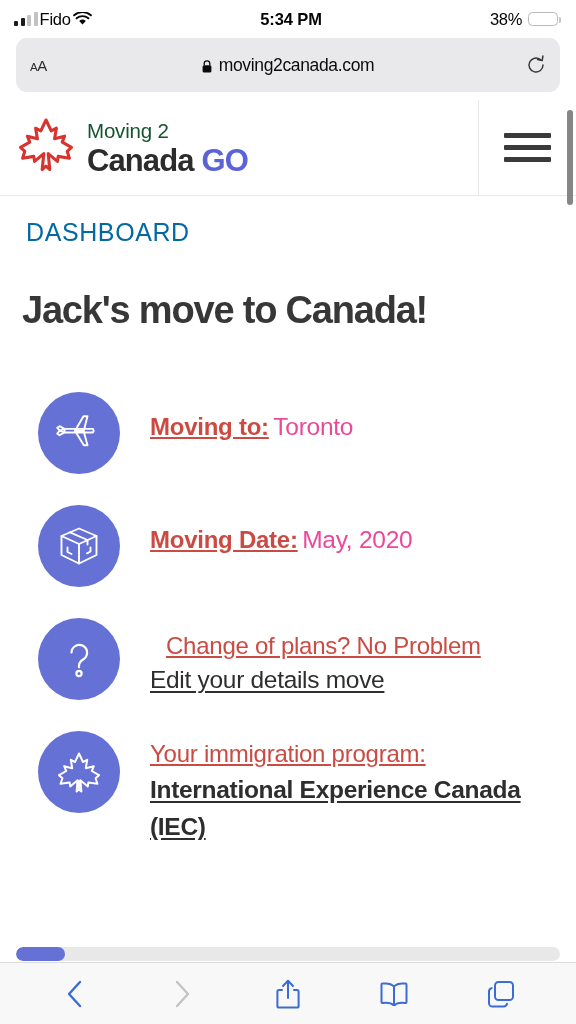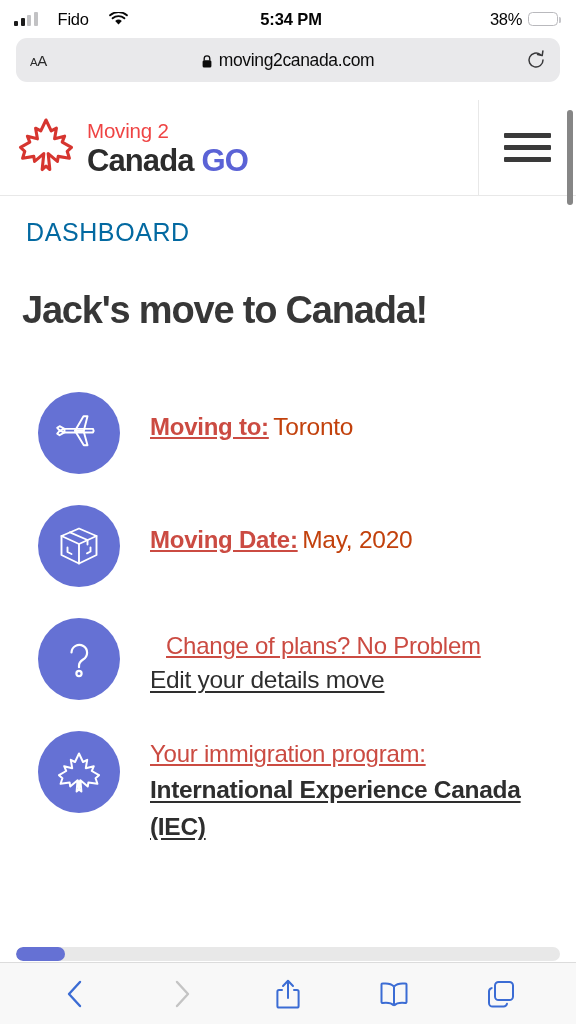--- a/index.html
+++ b/index.html
@@ -15,21 +15,21 @@
 
   
   .statusbar {
     height:38px;
     background:#ffffff;
     display:flex;
     align-items:center;
     padding:0 18px 0 14px;
     position:relative;
   }
-  .sb-left { display:flex; align-items:center; gap:20px; }
+  .sb-left { display:flex; align-items:center; gap:2px; }
   .signal { display:flex; align-items:flex-end; gap:2.5px; height:14px; }
   .signal i { display:block; width:4px; background:#1b1b1b; border-radius:1px; }
   .signal i:nth-child(1){ height:5px; }
   .signal i:nth-child(2){ height:8px; }
   .signal i:nth-child(3){ height:11px; background:#c2c2c4; }
   .signal i:nth-child(4){ height:14px; background:#c2c2c4; }
   .carrier { font-size:16.5px; color:#040404; letter-spacing:-0.2px; }
   .wifi { width:19px; height:14px; position:relative; }
   .sb-time {
     position:absolute; left:6px; right:0; text-align:center;
@@ -44,21 +44,21 @@
   }
   .batt::after {
     content:""; position:absolute; right:-3.6px; top:4.3px;
     width:2px; height:5.5px; background:#c6c6ca; border-radius:0 1.5px 1.5px 0;
   }
   .batt-fill { height:100%; border-radius:2.5px; }
 
   
   .addrbar-wrap { background:#ffffff; padding:0 16px 13px; }
   .addrbar {
-    height:44px; background:#e9e9eb; border-radius:11px;
+    height:54px; background:#e9e9eb; border-radius:11px;
     display:flex; align-items:center; padding:0 14px; position:relative;
   }
   .aa { font-size:15px; color:#2b2b2b; letter-spacing:-0.4px; }
   .aa .sm { font-size:11.5px; }
   .url-center {
     position:absolute; left:0; right:0;
     display:flex; align-items:center; justify-content:center; gap:7px;
     pointer-events:none;
   }
   .lock { width:10px; height:13px; position:relative; }
@@ -70,21 +70,21 @@
     position:absolute; top:100px; left:0; right:0; bottom:60px;
     background:#ffffff; overflow:hidden;
   }
   .site-header {
     height:96px; border-bottom:1px solid #e8e8e8;
     display:flex; align-items:center; position:relative;
   }
   .logo { display:flex; align-items:center; gap:13px; padding-left:18px; }
   .leaf-logo { width:56px; height:62px; flex:none; }
   .logo-words { line-height:1; padding-top:2px; }
-  .logo-top { font-size:20.5px; color:#ef4444; letter-spacing:-0.2px; font-weight:400; }
+  .logo-top { font-size:20.5px; color:#14532d; letter-spacing:-0.2px; font-weight:400; }
   .logo-bottom { font-size:31px; font-weight:700; letter-spacing:-0.9px; margin-top:3px; }
   .logo-canada { color:#2c2c2c; }
   .logo-go { color:#5b63d6; margin-left:8px;margin-top:20px; }
   .menu-cell {
     position:absolute; right:0; top:0; bottom:0; width:98px;
     border-left:1px solid #e8e8e8;
     display:flex; align-items:center; justify-content:center;
   }
   .hamburger { width:47px; display:flex; flex-direction:column; gap:7px; }
   .hamburger span { display:block; height:5px; background:#3a3a3a; border-radius:1px; }
@@ -104,21 +104,21 @@
     padding:0 18px 0 38px; margin-bottom:31px;
   }
   .bubble {
     width:82px; height:82px; border-radius:50%;
     background:#6571d4; flex:none;
     display:flex; align-items:center; justify-content:center;
   }
   .bubble svg { display:block; }
   .item-text { padding-top:18px; line-height:1.42; }
   .lbl { font-size:24px; font-weight:700; color:#cb4b42; letter-spacing:-0.25px;text-decoration:underline; }
-  .val { font-size:24.5px; font-weight:400; color:#c2410c; letter-spacing:-0.25px; }
+  .val { font-size:24.5px; font-weight:400; color:#ec4899; letter-spacing:-0.25px; }
   .lnk {
     display:inline-block; font-size:24.5px; color:#2e2e2e;
     text-decoration:underline; text-underline-offset:3px; letter-spacing:-0.3px;
   }
   .lnk.bold { font-weight:700; }
   .item.stacked .item-text { padding-top:11px; }
   .item.stacked .lbl { display:block; font-weight:400; }
   .item.prog .item-text { padding-top:6px; }
   .item.prog .lbl { display:block; font-weight:400; }
   .item.prog .lnk { line-height:1.52; }

